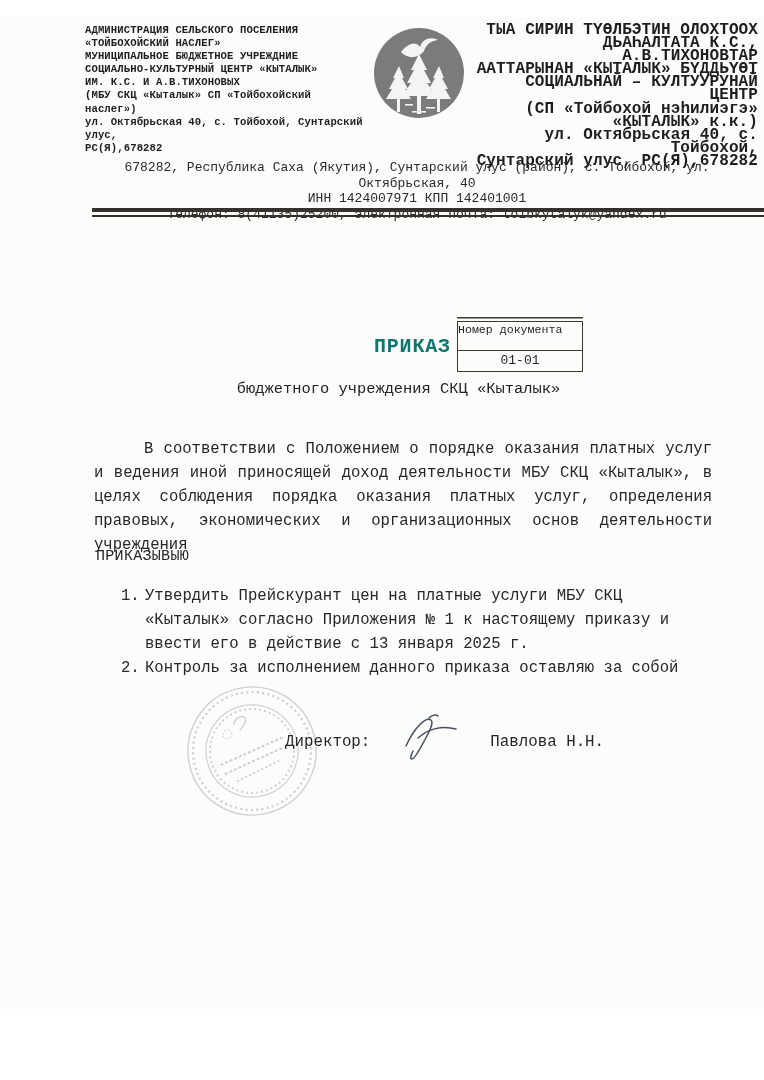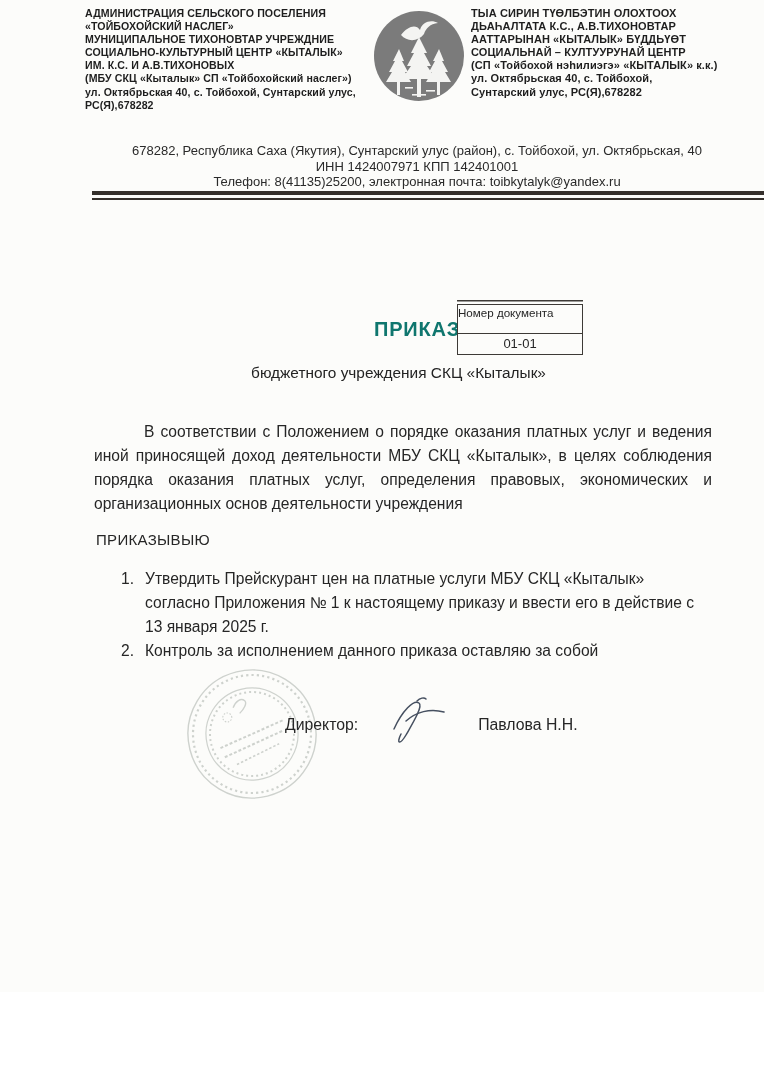--- a/index.html
+++ b/index.html
@@ -1,24 +1,24 @@
 <!DOCTYPE html>
 <html lang="ru"><head>
 <meta charset="utf-8">
 <style>
   html, body { margin: 0; padding: 0; background: #ffffff; }
   .page {
     position: relative;
     width: 764px;
     height: 992px;
-    margin: 0 auto;
+    margin: 17px auto;
     background: #fcfcfa;
     overflow: hidden;
     color: #262626;
-    font-family: Liberation Sans, sans-serif;
+    font-family: Liberation Mono, monospace;
   }
 
   
   .letterhead {
     position: absolute;
     top: 7px; left: 85px; right: 6px;
     display: flex;
     align-items: flex-start;
   }
   .lh-left {
@@ -26,23 +26,23 @@
     font-weight: bold;
     font-size: 10.6px;
     line-height: 13.1px;
     color: #1e1e1e;
     letter-spacing: .1px;
   }
   .lh-logo { width: 104px; display: flex; justify-content: center; padding-top: 2px; }
   .lh-right {
     flex: 1;
     font-weight: bold;
-    font-size: 11px;
+    font-size: 16px;
     line-height: 13.1px;
-    text-align: left;
+    text-align: right;
     color: #1e1e1e;
     letter-spacing: .1px;
   }
 
   
   .contact {
     position: absolute;
     top: 143px; left: 85px; width: 664px;
     text-align: center;
     font-size: 13px;
@@ -147,21 +147,21 @@
 </style>
 </head>
 <body>
 
 <div class="page">
 
   <div class="letterhead">
     <div class="lh-left">
       <div>АДМИНИСТРАЦИЯ СЕЛЬСКОГО ПОСЕЛЕНИЯ</div>
       <div>«ТОЙБОХОЙСКИЙ НАСЛЕГ»</div>
-      <div>МУНИЦИПАЛЬНОЕ ТИХОНОВТАР УЧРЕЖДНИЕ</div>
+      <div>МУНИЦИПАЛЬНОЕ БЮДЖЕТНОЕ УЧРЕЖДНИЕ</div>
       <div>СОЦИАЛЬНО-КУЛЬТУРНЫЙ ЦЕНТР «КЫТАЛЫК»</div>
       <div>ИМ. К.С. И А.В.ТИХОНОВЫХ</div>
       <div>(МБУ СКЦ «Кыталык» СП «Тойбохойский наслег»)</div>
       <div>ул. Октябрьская 40, с. Тойбохой, Сунтарский улус,</div>
       <div>РС(Я),678282</div>
     </div>
 
     <div class="lh-logo">
       <svg width="96" height="96" viewBox="0 0 96 96" aria-hidden="true">
         <circle cx="48" cy="47" r="45" fill="#7b7b7b"></circle>

